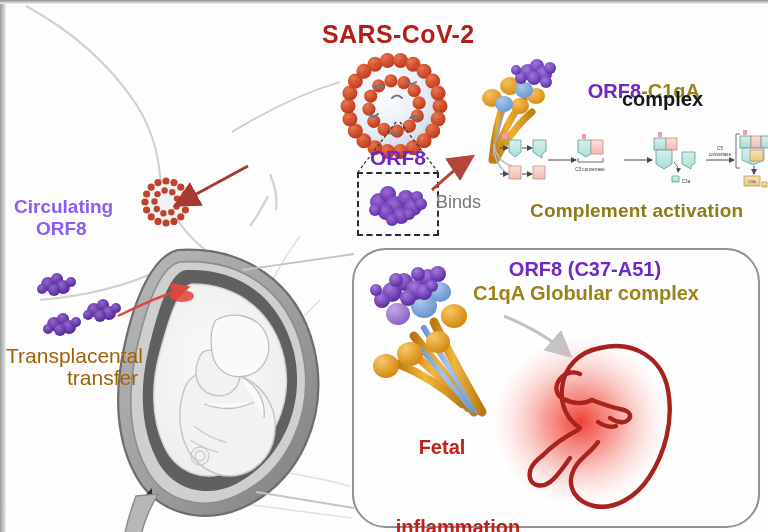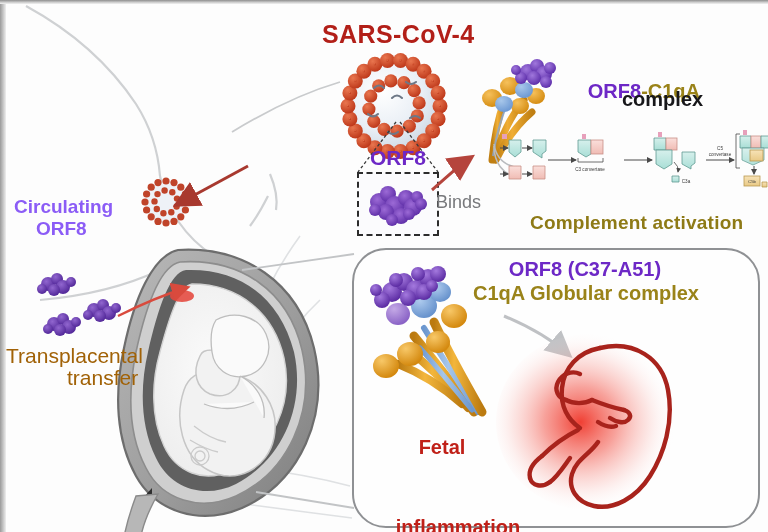--- a/index.html
+++ b/index.html
@@ -596,32 +596,32 @@
 
       <path d="M 86,100 C 74,106 60,116 50,126"></path>
       <path d="M 50,126 C 42,132 36,140 38,148"></path>
       <path d="M 38,148 C 40,156 50,158 58,152"></path>
       <path d="M 58,152 C 66,146 72,136 78,128"></path>
 
       <path d="M 106,92 C 112,96 118,98 124,96"></path>
     </g>
   </svg>
 
-  <div class="txt t-sars ctr" style="left:322px;top:20px;width:150px;">SARS-CoV-4</div>
+  <div class="txt t-sars ctr" style="left:322px;top:20px;width:150px;">SARS-CoV-2</div>
 
   <div class="txt t-orf8-tag ctr" style="left:352px;top:146px;width:92px;">ORF8</div>
 
   <div class="txt t-binds" style="left:436px;top:192px;">Binds</div>
 
   <div class="txt" style="left:570px;top:62px;">
     <span class="t-purple">ORF8</span><span class="t-gold">-C1qA</span>
   </div>
   <div class="txt t-black" style="left:582px;top:88px;margin-left:40px;">complex</div>
 
-  <div class="txt t-gold-big" style="left:530px;top:212px;">Complement activation</div>
+  <div class="txt t-gold-big" style="left:530px;top:200px;">Complement activation</div>
 
   <div class="txt t-circ" style="left:14px;top:196px;">Circulating</div>
   <div class="txt t-circ" style="left:36px;top:218px;">ORF8</div>
 
   <div class="txt t-gray" style="left:6px;top:344px;">Transplacental</div>
   <div class="txt t-gray" style="left:40px;top:366px;margin-left:27px;">transfer</div>
 
   <div class="txt t-purple ctr" style="left:470px;top:258px;width:230px;">ORF8 (C37-A51)</div>
   <div class="txt t-gold ctr" style="left:462px;top:282px;width:248px;">C1qA Globular complex</div>
 

